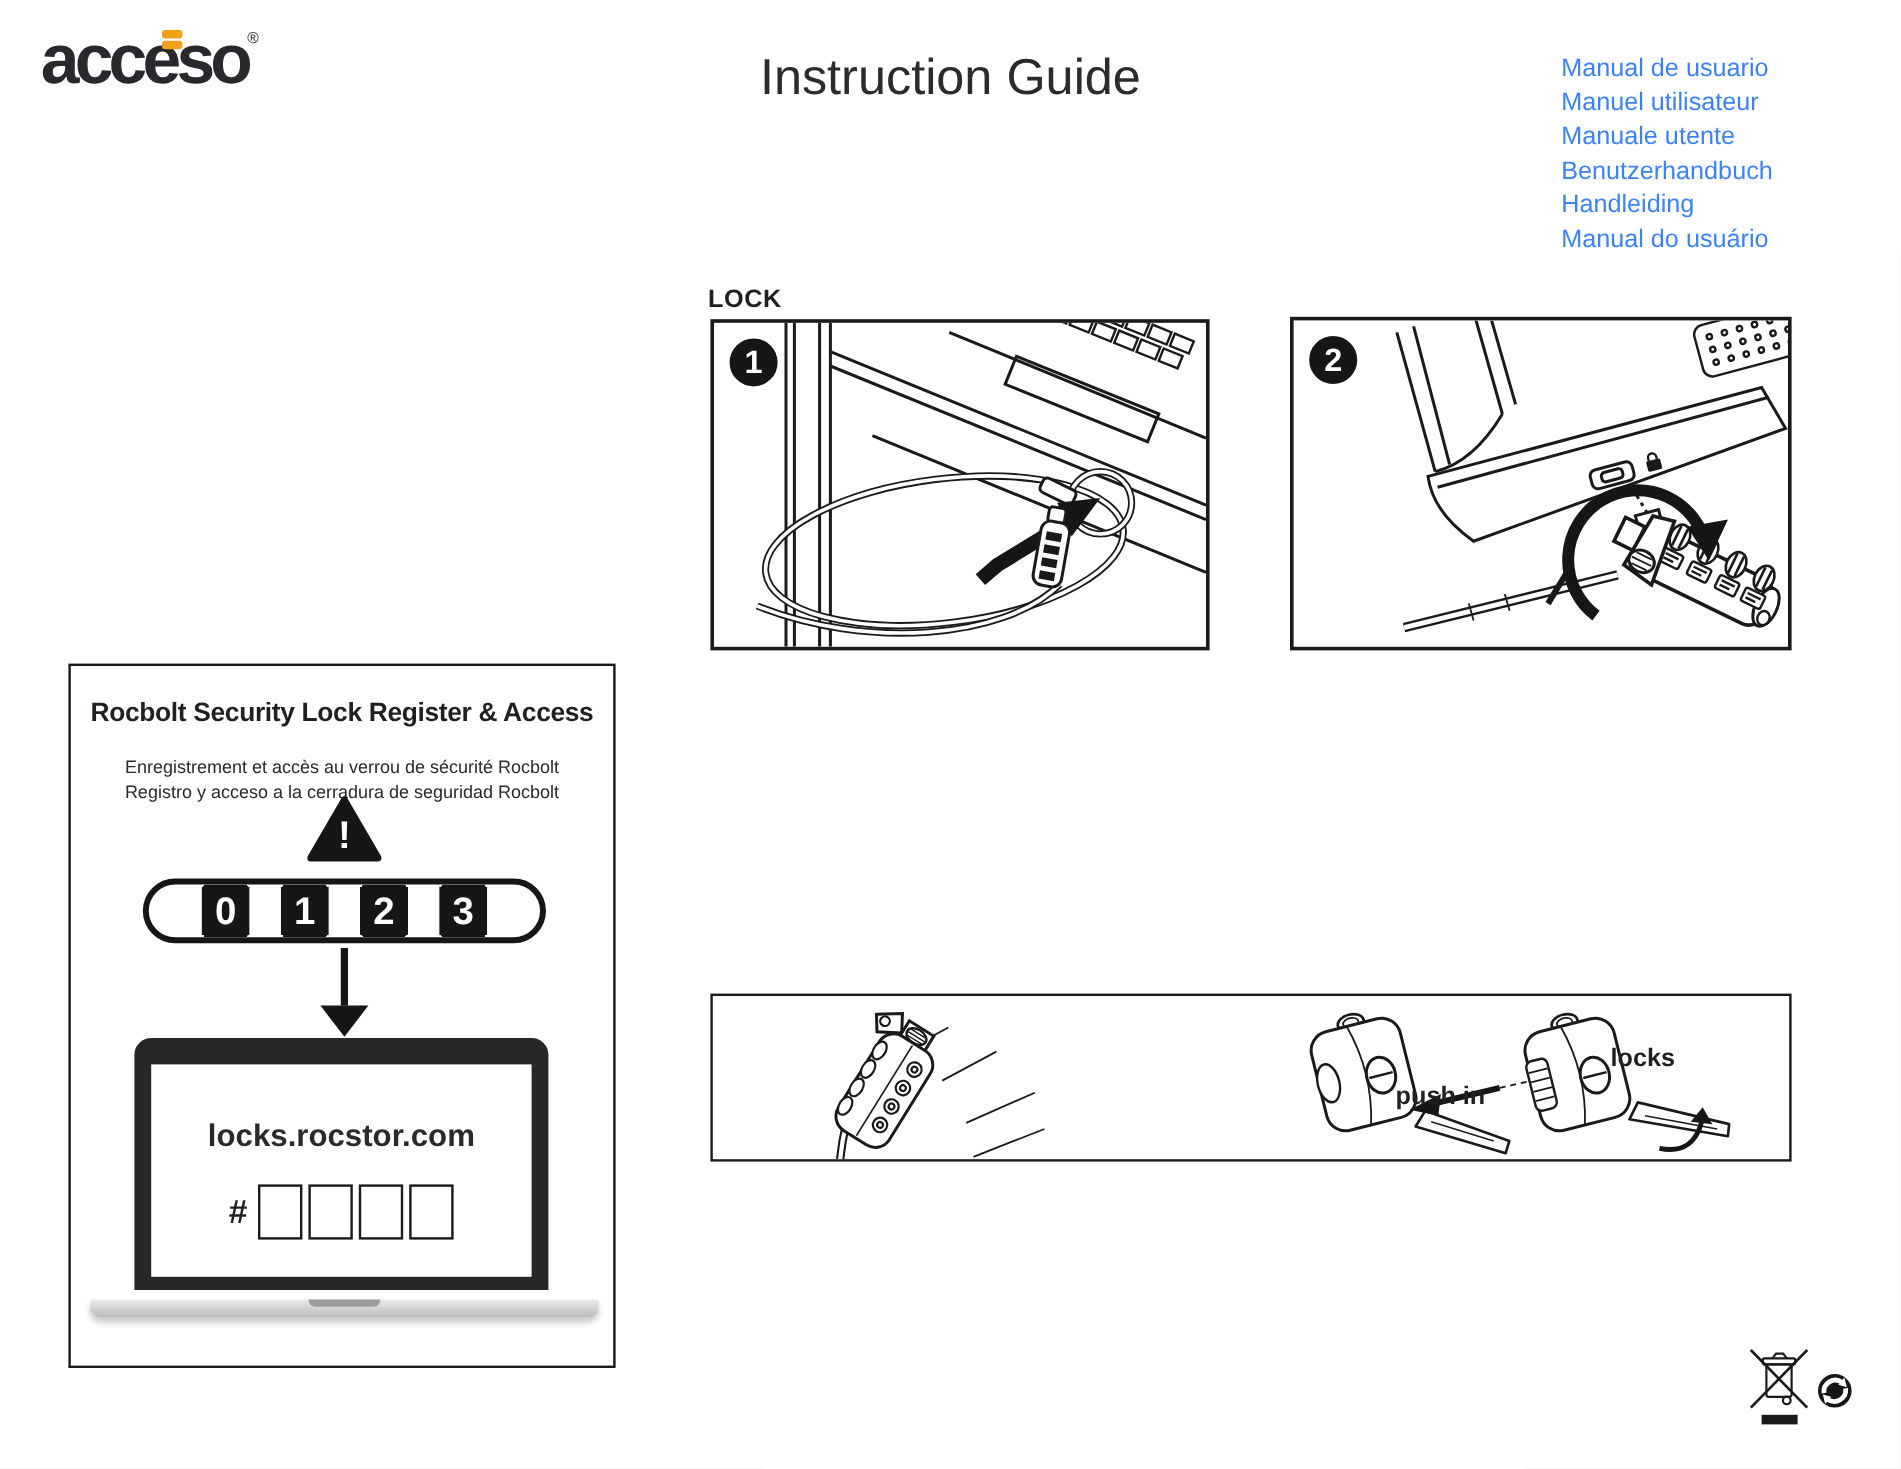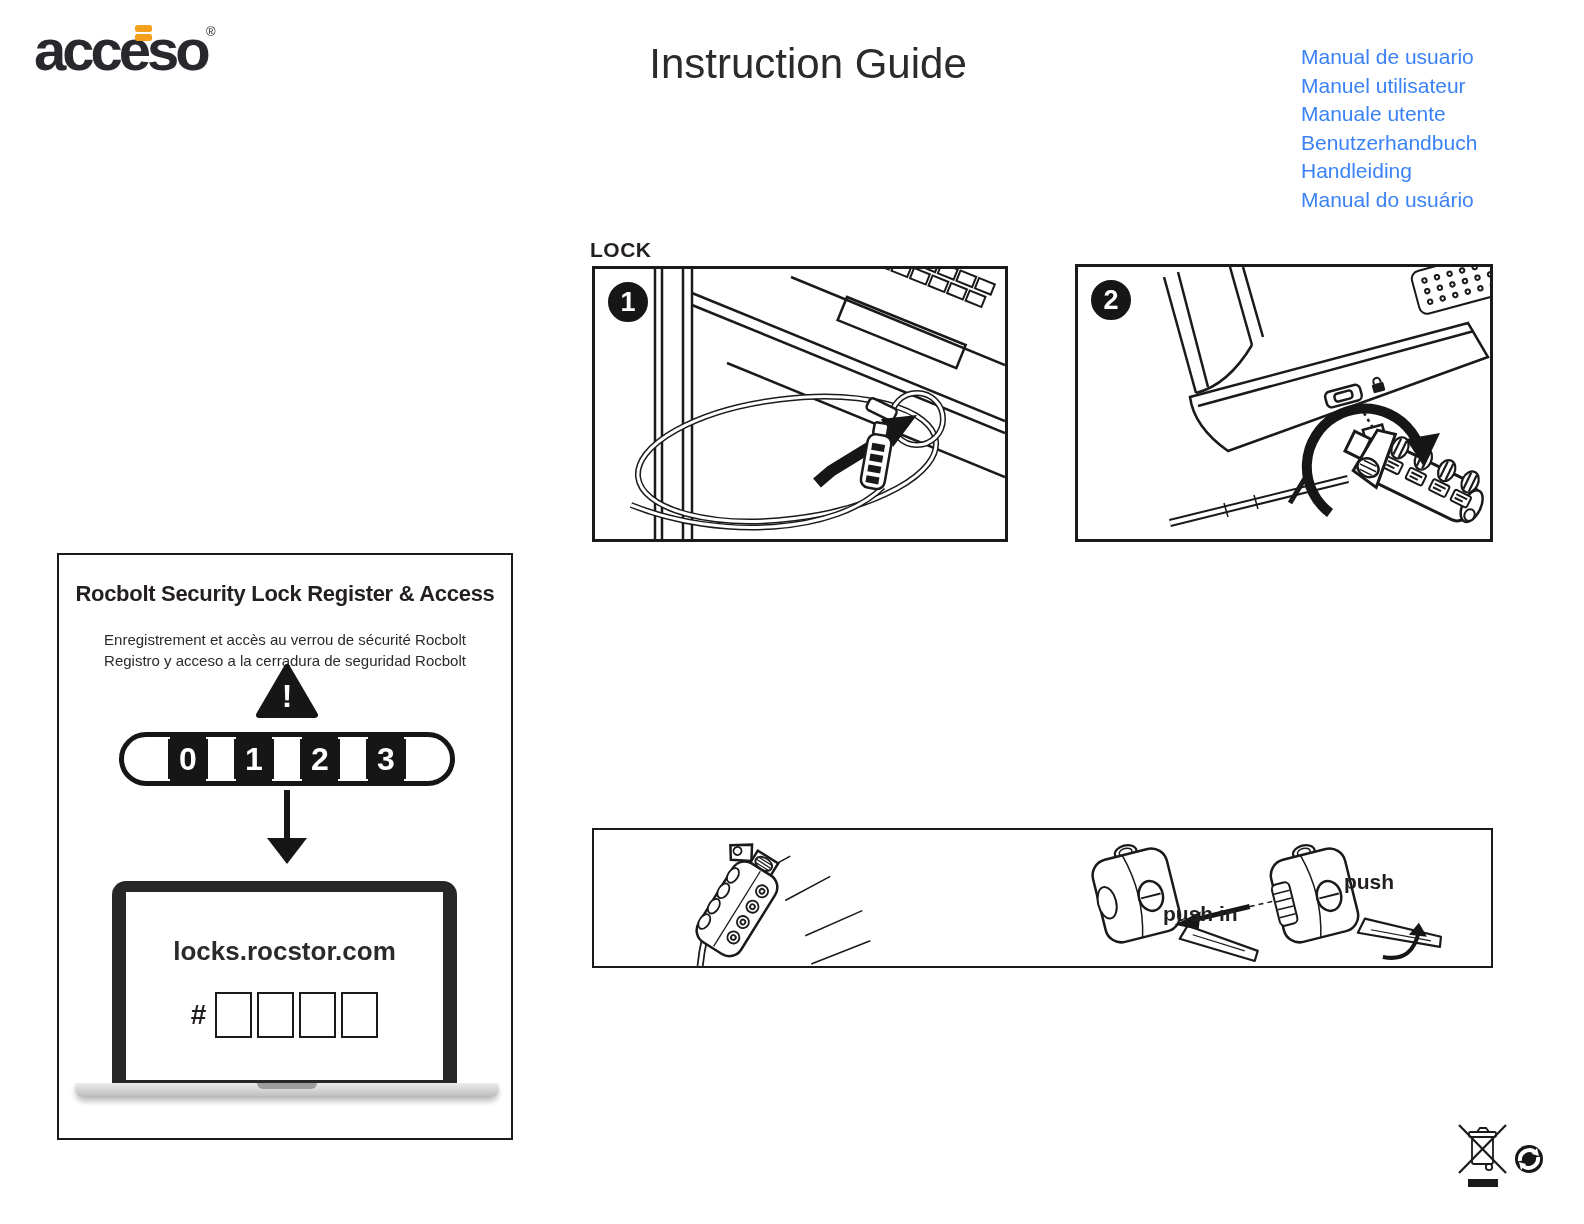--- a/index.html
+++ b/index.html
@@ -12,21 +12,21 @@
   }
   .abs { position:absolute; }
 
   
   .logo { left:34px; top:20px; width:230px; height:64px; }
   .logo-word { font-size:58px; font-weight:700; letter-spacing:-4px; color:#28282d; line-height:60px; }
   .logo-bar { position:absolute; width:17px; height:6.5px; background:var(--accent_orange); border-radius:2.5px; }
   .logo-bar.b1 { left:101px; top:5px; }
   .logo-bar.b2 { left:101px; top:14px; }
   .logo-reg { position:absolute; left:172px; top:4px; font-size:13px; color:#28282d; }
-  .doc-title { left:508px; top:40px; width:600px; text-align:center; font-size:42px; color:#2b2b2b; }
+  .doc-title { left:492px; top:40px; width:600px; text-align:center; font-size:42px; color:#2b2b2b; }
   .languages { left:1301px; top:43px; font-size:21px; line-height:28.5px; color:#3b82f6; }
 
   
   .lock-label { left:590px; top:238px; font-size:21px; font-weight:700; letter-spacing:.5px; }
   .panel { border:3px solid #1a1a1a; background:#fff; }
   .panel1 { left:592px; top:266px; width:416px; height:276px; }
   .panel2 { left:1075px; top:264px; width:418px; height:278px; }
   .panel svg { position:absolute; left:0; top:0; width:100%; height:100%; }
   .step-badge {
     position:absolute; left:10px; top:10px; width:46px; height:46px; border-radius:50%;
@@ -51,22 +51,22 @@
     background-image:
       radial-gradient(circle at 0 0, #fff 0 2.2px, transparent 2.3px),
       radial-gradient(circle at 100% 0, #fff 0 2.2px, transparent 2.3px),
       radial-gradient(circle at 0 100%, #fff 0 2.2px, transparent 2.3px),
       radial-gradient(circle at 100% 100%, #fff 0 2.2px, transparent 2.3px);
   }
   .down-arrow-stem { left:225px; top:235px; width:6px; height:48px; background:#161616; }
   .down-arrow-head { left:208px; top:283px; width:0; height:0;
     border-left:20px solid transparent; border-right:20px solid transparent; border-top:26px solid #161616; }
   .laptop-screen {
-    left:53px; top:326px; width:345px; height:210px; background:#272727;
-    border-radius:14px 14px 0 0; padding:11px 14px 11px 14px;
+    left:53px; top:310px; width:345px; height:210px; background:#272727;
+    border-radius:14px 14px 0 0; padding:22px 14px 11px 14px;
   }
   .laptop-display { width:100%; height:100%; background:#fff; position:relative; }
   .laptop-url { position:absolute; left:0; top:44px; width:100%; text-align:center; font-size:26px; font-weight:700; color:#2a2a2a; }
   .code-entry-row { position:absolute; left:0; top:100px; width:100%; display:flex; align-items:center; justify-content:center; gap:5px; }
   .hash-sym { font-size:28px; font-weight:700; margin-right:4px; }
   .code-slot { width:37px; height:46px; border:2.5px solid #1a1a1a; background:#fff; }
   .laptop-base {
     left:16px; top:528px; width:424px; height:15px;
     background:linear-gradient(#ececec, #b9b9b9); border-radius:3px 3px 9px 9px;
     box-shadow:0 4px 5px rgba(0,0,0,.22);
@@ -377,21 +377,21 @@
         <line x1="36" y1="48" x2="56" y2="48" stroke="#1a1a1a" stroke-width="2"></line>
       </g>
       <polygon points="763,102 845,116 846,106 770,88" fill="#fff" stroke="#1a1a1a" stroke-width="2.2" stroke-linejoin="round"></polygon>
       <line x1="776" y1="99" x2="836" y2="110" stroke="#1a1a1a" stroke-width="1.2"></line>
       <path d="M788,126 Q818,132 824,100" fill="none" stroke="#161616" stroke-width="4"></path>
       <polygon points="824,92 814,104 832,106" fill="#161616"></polygon>
     </svg>
   </div>
 
   <div class="abs push-label">push in</div>
-  <div class="abs turn-label">push</div>
+  <div class="abs turn-label">locks</div>
 
   <svg class="abs weee" width="54" height="72" viewBox="0 0 54 72">
     <g stroke="#1a1a1a" fill="none" stroke-width="1.8">
       <rect x="16" y="17" width="21" height="27" rx="2"></rect>
       <rect x="13" y="12" width="27" height="5" rx="1.5"></rect>
       <path d="M21,12 l3,-4 h6 l3,4"></path>
       <circle cx="33" cy="47" r="3.2"></circle>
       <line x1="3" y1="5" x2="50" y2="53" stroke-width="2.2"></line>
       <line x1="50" y1="5" x2="3" y2="53" stroke-width="2.2"></line>
     </g>

